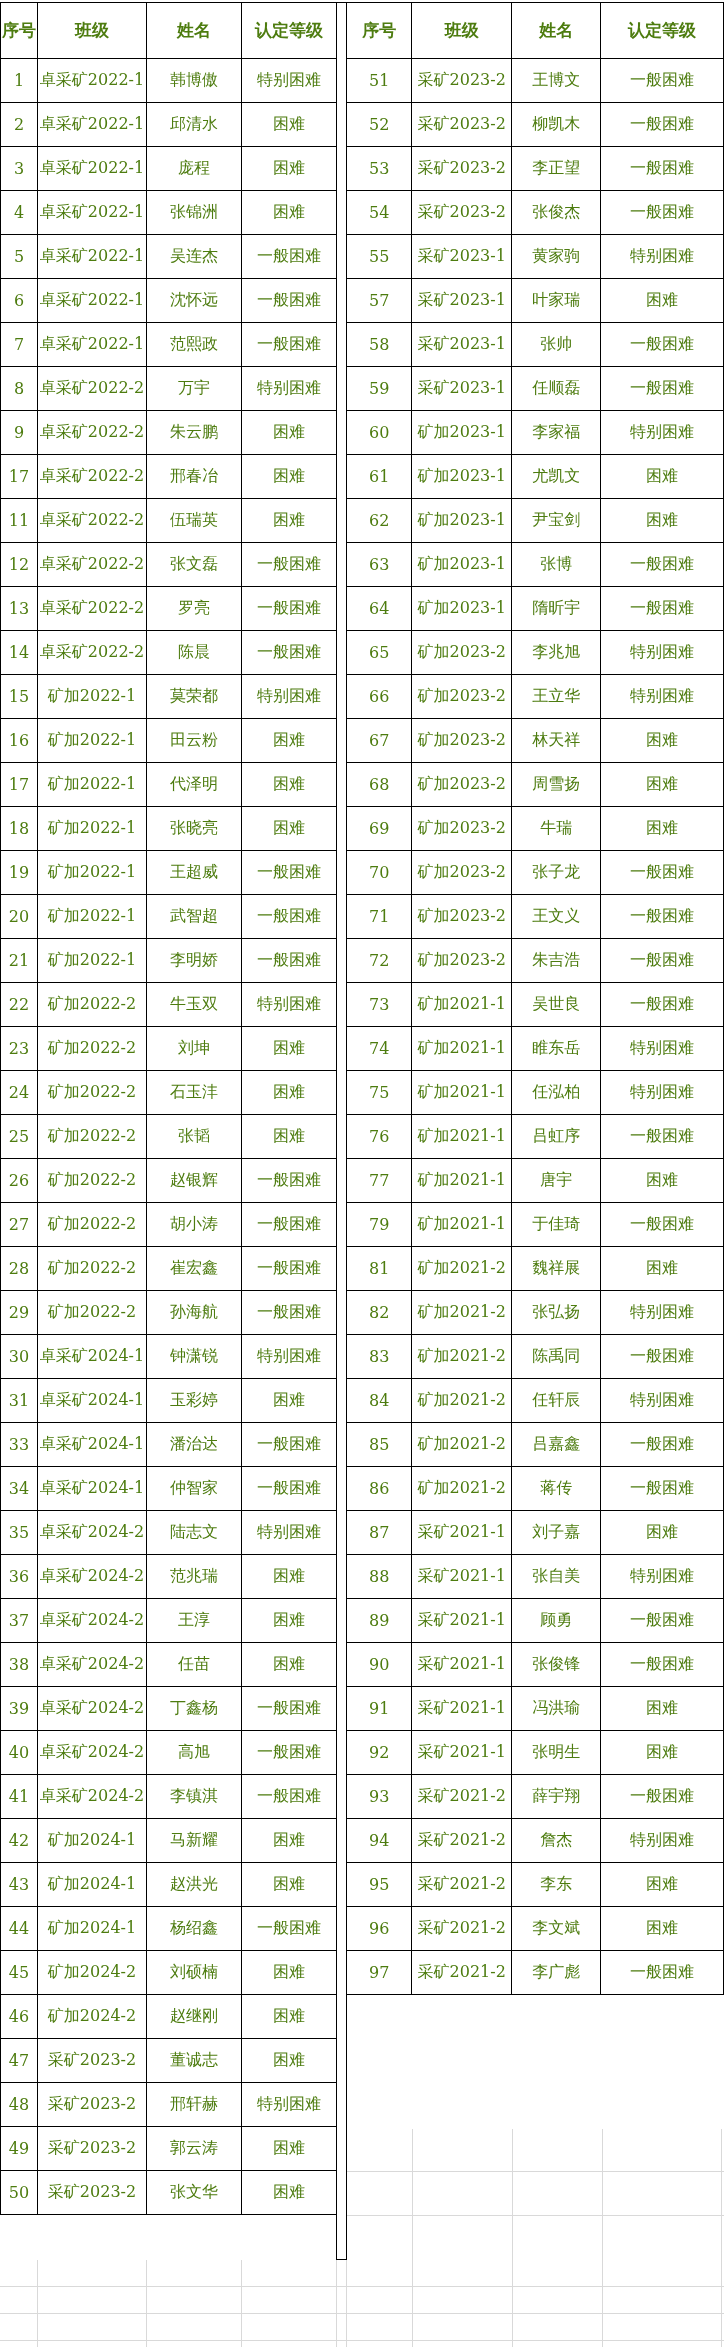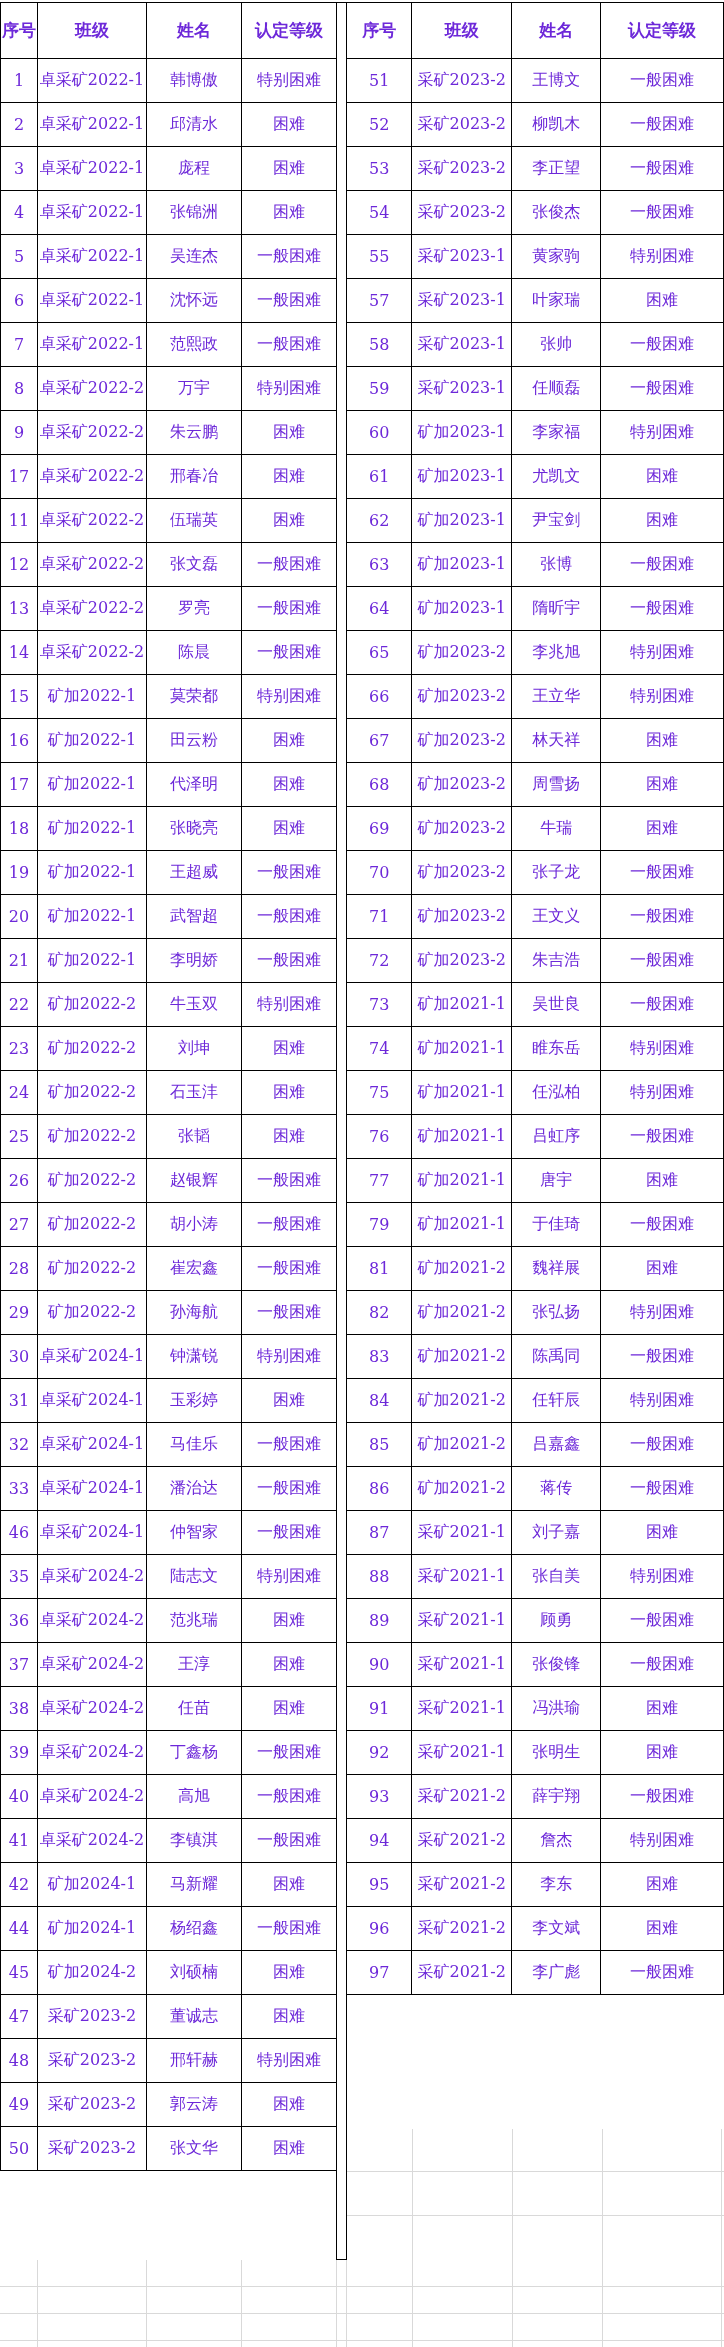--- a/index.html
+++ b/index.html
@@ -1,18 +1,18 @@
 <!DOCTYPE html>
 <html><head>
 <meta charset="utf-8">
 <style>
   html,body{margin:0;padding:0;background:#ffffff;}
   #sheet{
     position:relative;width:724px;height:2347px;background:#ffffff;overflow:hidden;
-    font-family:"DejaVu Serif","Liberation Serif",serif;color:#6d28d9;
+    font-family:"DejaVu Serif","Liberation Serif",serif;color:#4d7c0f;
   }
   table.tbl{border-collapse:collapse;table-layout:fixed;position:absolute;top:2px;background:#ffffff;}
   .tbl th,.tbl td{
     border:1px solid #000000;text-align:center;vertical-align:middle;
     padding:0;overflow:hidden;white-space:nowrap;
   }
   .tbl th{font-weight:bold;font-size:17px;}
   .tbl td{font-size:16px;}
   .tbl thead tr{height:56px;}
   .tbl tbody tr{height:44px;}
@@ -226,33 +226,27 @@
           <td>钟潇锐</td>
           <td>特别困难</td>
         </tr>
         <tr>
           <td>31</td>
           <td>卓采矿2024-1</td>
           <td>玉彩婷</td>
           <td>困难</td>
         </tr>
         <tr>
-          <td>32</td>
-          <td>卓采矿2024-1</td>
-          <td>马佳乐</td>
-          <td>一般困难</td>
-        </tr>
-        <tr>
           <td>33</td>
           <td>卓采矿2024-1</td>
           <td>潘治达</td>
           <td>一般困难</td>
         </tr>
         <tr>
-          <td>46</td>
+          <td>34</td>
           <td>卓采矿2024-1</td>
           <td>仲智家</td>
           <td>一般困难</td>
         </tr>
         <tr>
           <td>35</td>
           <td>卓采矿2024-2</td>
           <td>陆志文</td>
           <td>特别困难</td>
         </tr>
@@ -292,29 +286,41 @@
           <td>李镇淇</td>
           <td>一般困难</td>
         </tr>
         <tr>
           <td>42</td>
           <td>矿加2024-1</td>
           <td>马新耀</td>
           <td>困难</td>
         </tr>
         <tr>
+          <td>43</td>
+          <td>矿加2024-1</td>
+          <td>赵洪光</td>
+          <td>困难</td>
+        </tr>
+        <tr>
           <td>44</td>
           <td>矿加2024-1</td>
           <td>杨绍鑫</td>
           <td>一般困难</td>
         </tr>
         <tr>
           <td>45</td>
           <td>矿加2024-2</td>
           <td>刘硕楠</td>
+          <td>困难</td>
+        </tr>
+        <tr>
+          <td>46</td>
+          <td>矿加2024-2</td>
+          <td>赵继刚</td>
           <td>困难</td>
         </tr>
         <tr>
           <td>47</td>
           <td>采矿2023-2</td>
           <td>董诚志</td>
           <td>困难</td>
         </tr>
         <tr>
           <td>48</td>

